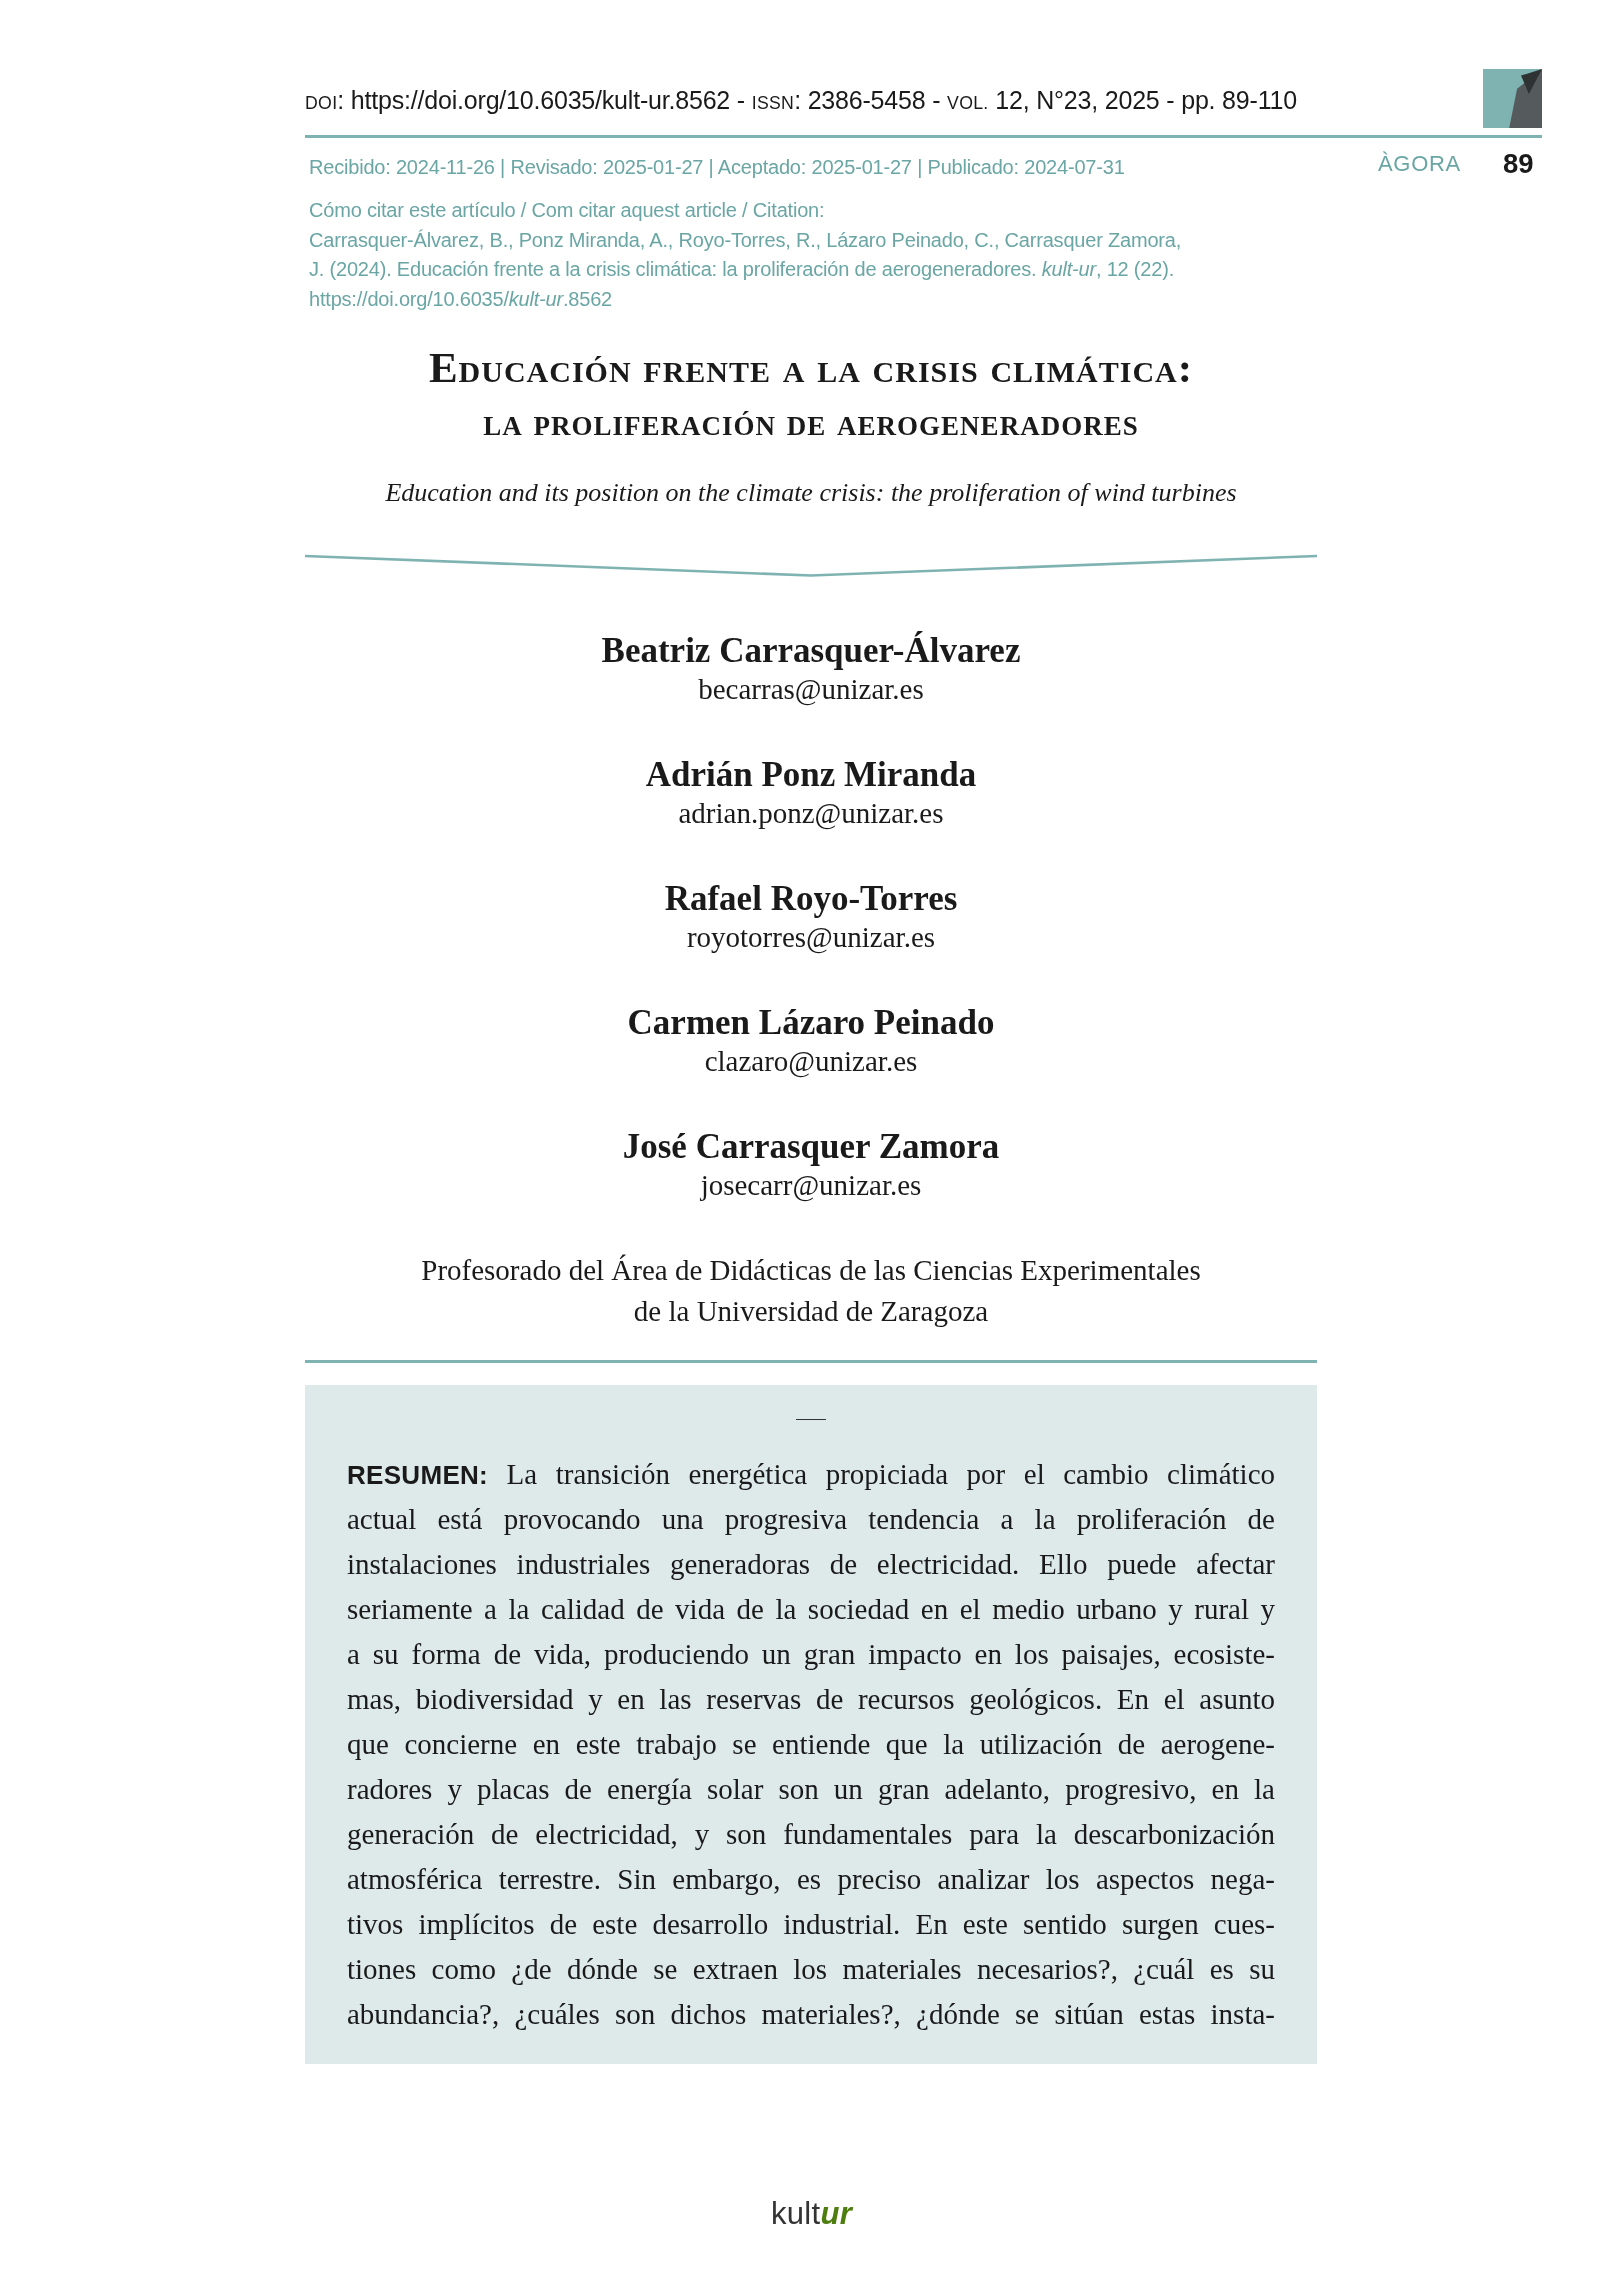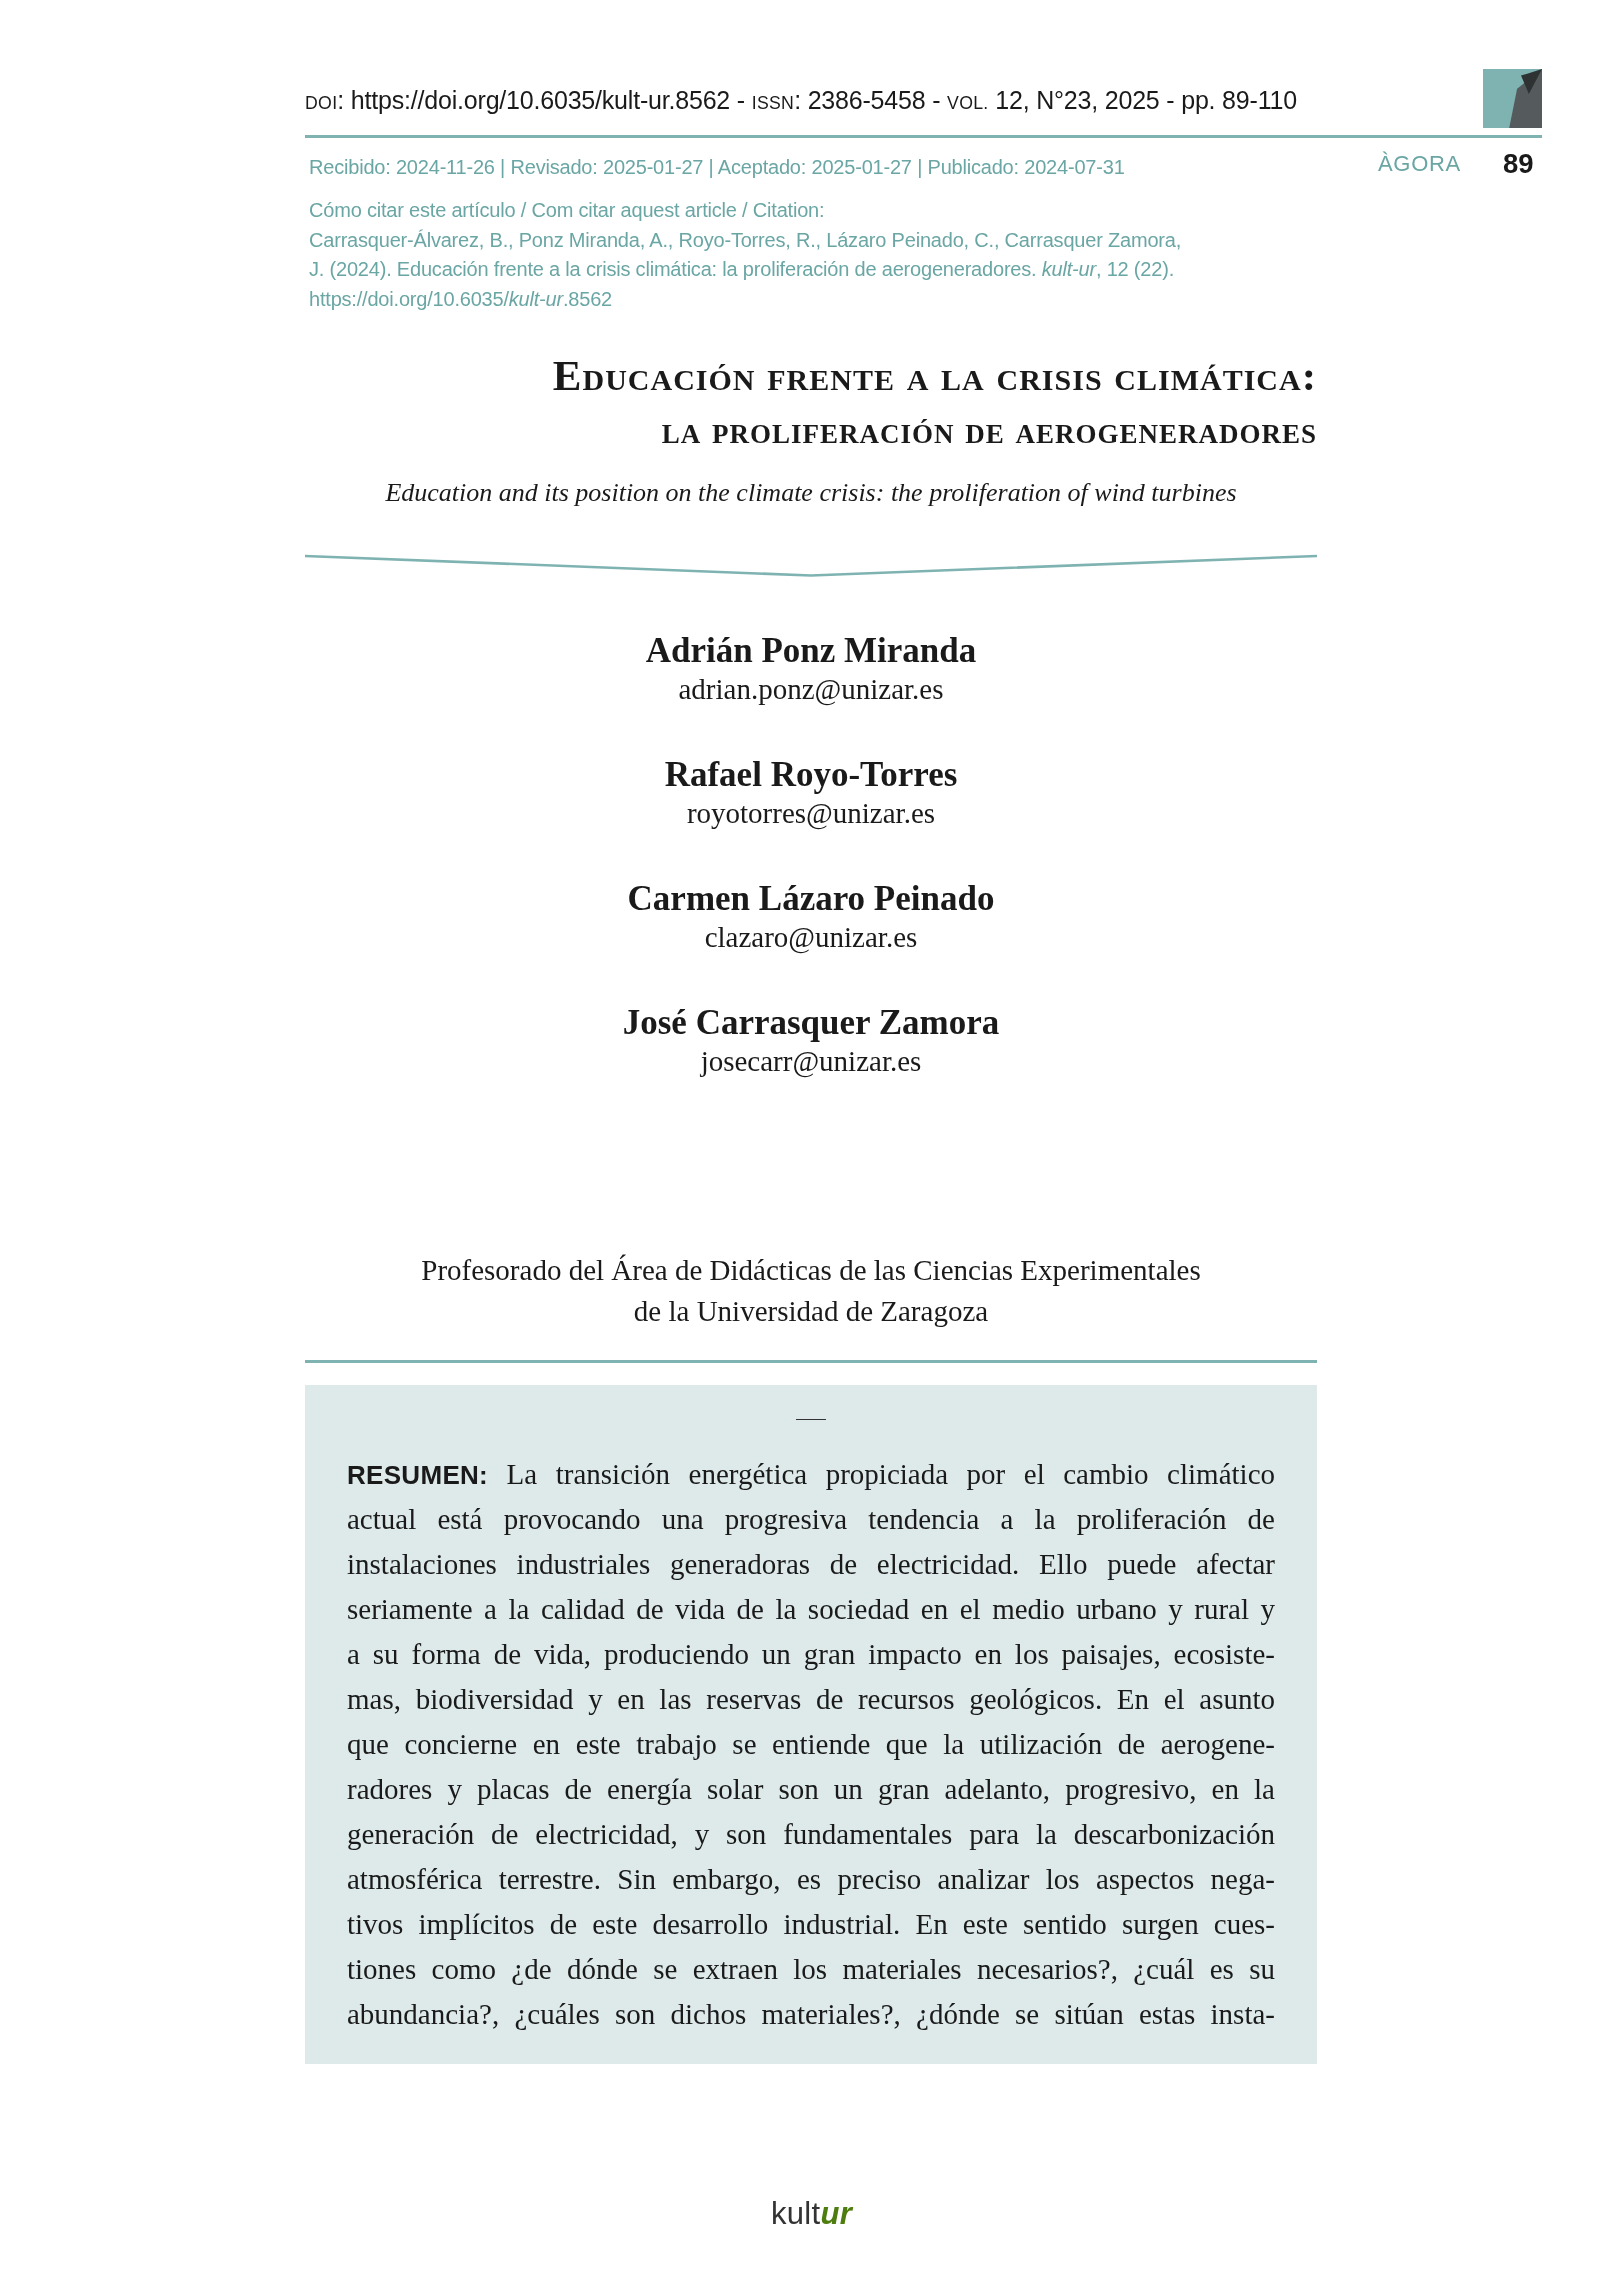--- a/index.html
+++ b/index.html
@@ -11,21 +11,21 @@
   .corner-logo { position: absolute; left: 1483px; top: 69px; width: 59px; height: 59px; }
   .header-rule { position: absolute; left: 305px; top: 135px; width: 1237px; height: 2.6px; background: #7fb3b2; }
 
   .dates { position: absolute; left: 309px; top: 156px; font-size: 20px; color: #6aa6a4; font-family: Liberation Sans, sans-serif; white-space: nowrap; letter-spacing: -0.2px; }
   .section-name { position: absolute; left: 1378px; top: 151px; font-size: 22px; color: #6aa6a4; font-family: "Liberation Sans", sans-serif; letter-spacing: 0.7px; }
   .page-number { position: absolute; left: 1503px; top: 148px; font-size: 27.5px; font-weight: bold; color: #1a1a1a; font-family: "Liberation Sans", sans-serif; }
 
   .citation { position: absolute; left: 309px; top: 196px; width: 1008px; font-size: 20px; line-height: 29.5px; color: #6aa6a4; font-family: "Liberation Sans", sans-serif; letter-spacing: -0.2px; }
   .citation div { white-space: nowrap; }
 
-  .title { position: absolute; left: 305px; top: 349px; width: 1012px; text-align: right; font-weight: bold; font-variant: small-caps; font-size: 43px; line-height: 54px; letter-spacing: 1px; }
+  .title { position: absolute; left: 305px; top: 341px; width: 1012px; text-align: center; font-weight: bold; font-variant: small-caps; font-size: 43px; line-height: 54px; letter-spacing: 1px; }
   .title .l2 { font-size: 39px; }
   .subtitle { position: absolute; left: 305px; top: 478px; width: 1012px; text-align: center; font-style: italic; font-size: 26px; }
 
   .chevron-rule { position: absolute; left: 305px; top: 543px; width: 1012px; height: 39px; }
 
   .authors { position: absolute; left: 305px; top: 630px; width: 1012px; text-align: center; }
   .author { height: 124px; }
   .author-name { font-size: 35px; font-weight: bold; line-height: 42px; }
   .author-email { font-size: 29px; line-height: 35px; }
 
@@ -72,20 +72,24 @@
   <div class="l2">la proliferación de aerogeneradores</div>
 </div>
 <div class="subtitle">Education and its position on the climate crisis: the proliferation of wind turbines</div>
 
 <svg class="chevron-rule" viewBox="0 0 1546 60" preserveAspectRatio="none">
   <polyline points="0,20 773,50 1546,20" fill="none" stroke="#7fb3b2" stroke-width="4"></polyline>
 </svg>
 
 <div class="authors">
   <div class="author">
+    <div class="author-name">Beatriz Carrasquer-Álvarez</div>
+    <div class="author-email">becarras@unizar.es</div>
+  </div>
+  <div class="author">
     <div class="author-name">Adrián Ponz Miranda</div>
     <div class="author-email">adrian.ponz@unizar.es</div>
   </div>
   <div class="author">
     <div class="author-name">Rafael Royo-Torres</div>
     <div class="author-email">royotorres@unizar.es</div>
   </div>
   <div class="author">
     <div class="author-name">Carmen Lázaro Peinado</div>
     <div class="author-email">clazaro@unizar.es</div>

